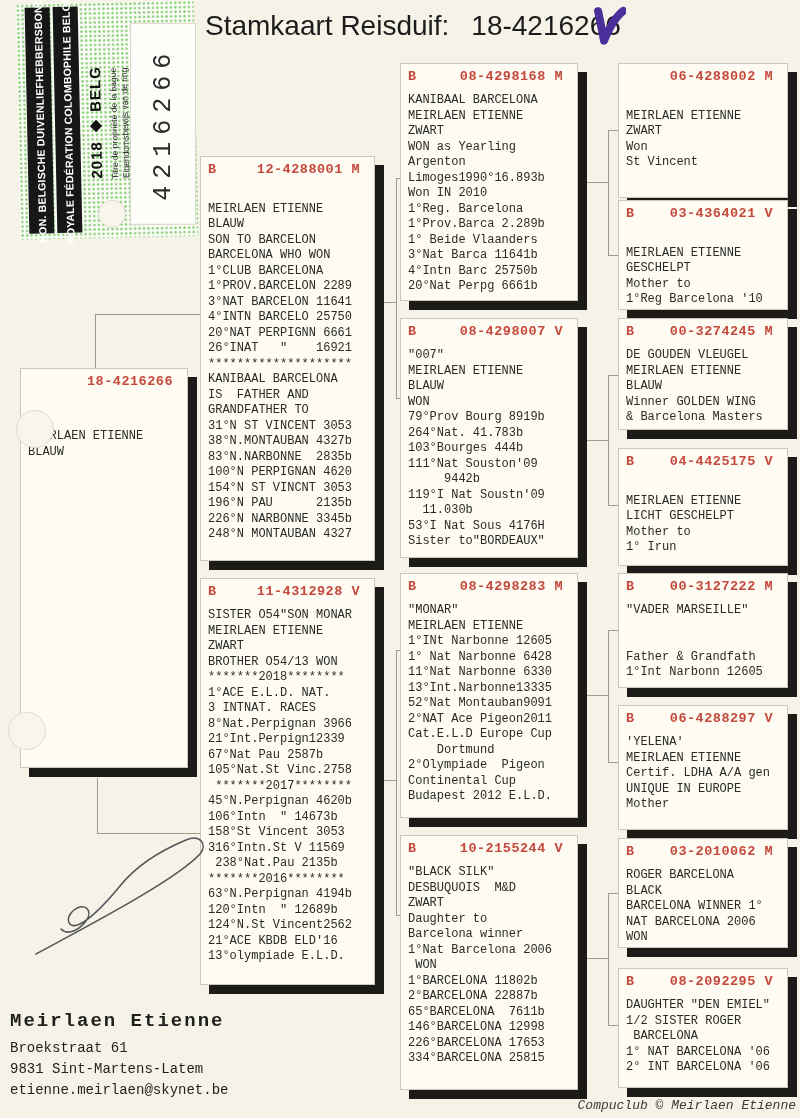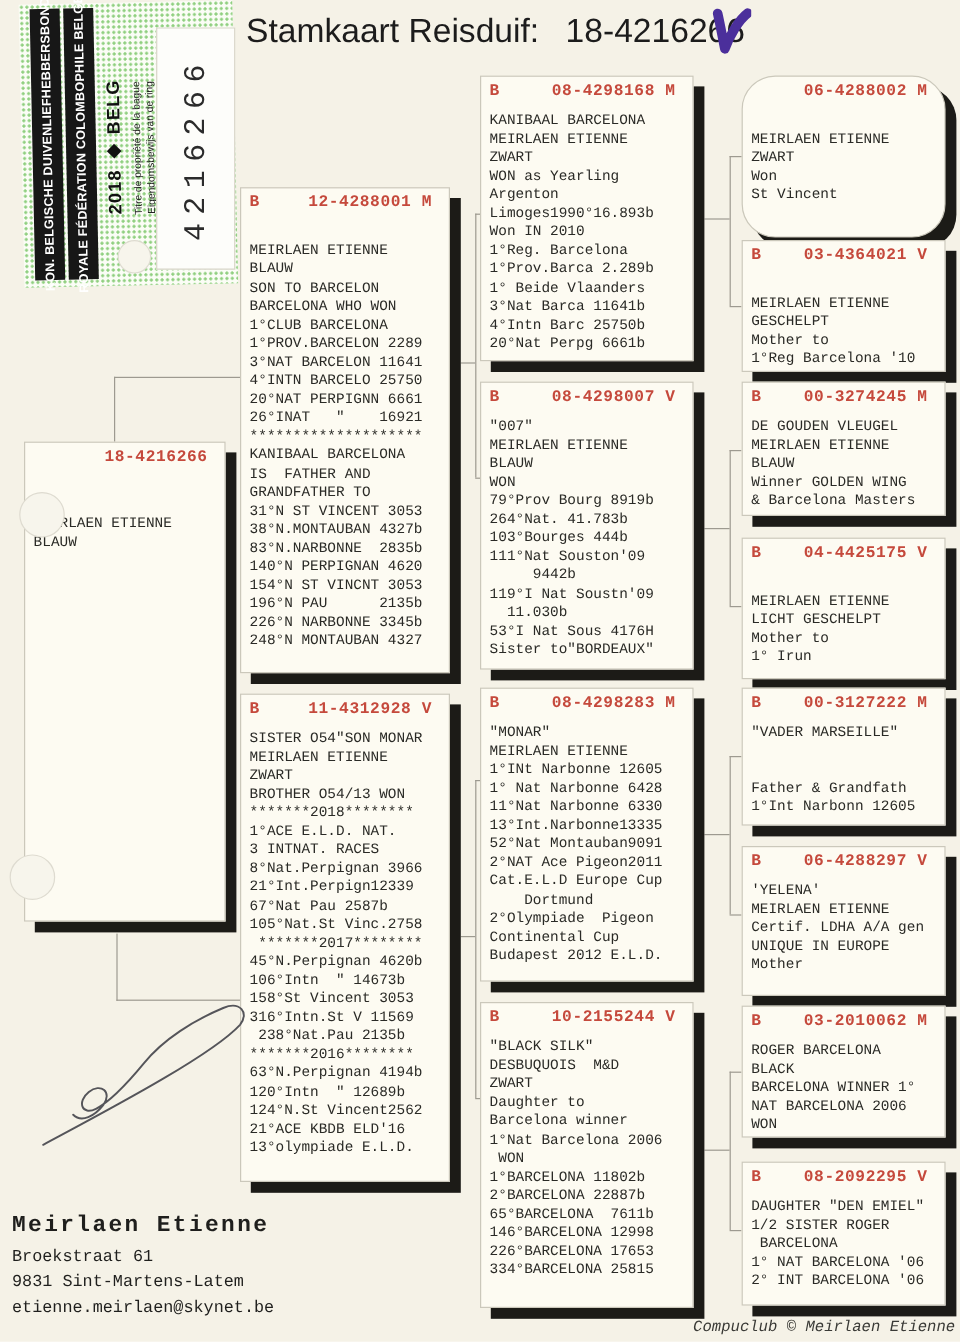--- a/index.html
+++ b/index.html
@@ -50,21 +50,21 @@
   .pbox .bl{white-space:pre;font-size:12px;line-height:15.5px;min-height:15.5px;color:#2a2a26;}
 
   
   #box-0 {left:20px; top:368px; width:168px; height:400px;}
   #box-1 {left:200px;top:156px; width:175px; height:405px;}
   #box-2 {left:200px;top:578px; width:175px; height:407px;}
   #box-3 {left:400px;top:63px;  width:178px; height:238px;}
   #box-4 {left:400px;top:318px; width:178px; height:240px;}
   #box-5 {left:400px;top:573px; width:178px; height:245px;}
   #box-6 {left:400px;top:835px; width:178px; height:255px;}
-  #box-7 {left:618px;top:63px;  width:170px; height:135px;border-radius:28px;}
+  #box-7 {left:618px;top:63px;  width:170px; height:135px;}
   #box-8 {left:618px;top:200px; width:170px; height:110px;}
   #box-9 {left:618px;top:318px; width:170px; height:112px;}
   #box-10{left:618px;top:448px; width:170px; height:118px;}
   #box-11{left:618px;top:573px; width:170px; height:115px;}
   #box-12{left:618px;top:705px; width:170px; height:125px;}
   #box-13{left:618px;top:838px; width:170px; height:110px;}
   #box-14{left:618px;top:968px; width:170px; height:120px;}
 
   
   .cn{position:absolute;background:#9d9a90;}
@@ -178,21 +178,21 @@
         <div class="bl">4°INTN BARCELO 25750</div>
         <div class="bl">20°NAT PERPIGNN 6661</div>
         <div class="bl">26°INAT   "    16921</div>
         <div class="bl">********************</div>
         <div class="bl">KANIBAAL BARCELONA</div>
         <div class="bl">IS  FATHER AND</div>
         <div class="bl">GRANDFATHER TO</div>
         <div class="bl">31°N ST VINCENT 3053</div>
         <div class="bl">38°N.MONTAUBAN 4327b</div>
         <div class="bl">83°N.NARBONNE  2835b</div>
-        <div class="bl">140°N PERPIGNAN 4620</div>
+        <div class="bl">100°N PERPIGNAN 4620</div>
         <div class="bl">154°N ST VINCNT 3053</div>
         <div class="bl">196°N PAU      2135b</div>
         <div class="bl">226°N NARBONNE 3345b</div>
         <div class="bl">248°N MONTAUBAN 4327</div>
       </div>
     </div>
   <div class="pbox" id="box-2">
       <div class="hdr" style="color: rgb(197, 73, 60);">
         <span class="pfx">B</span>
         <span class="rng">11-4312928 V</span>

